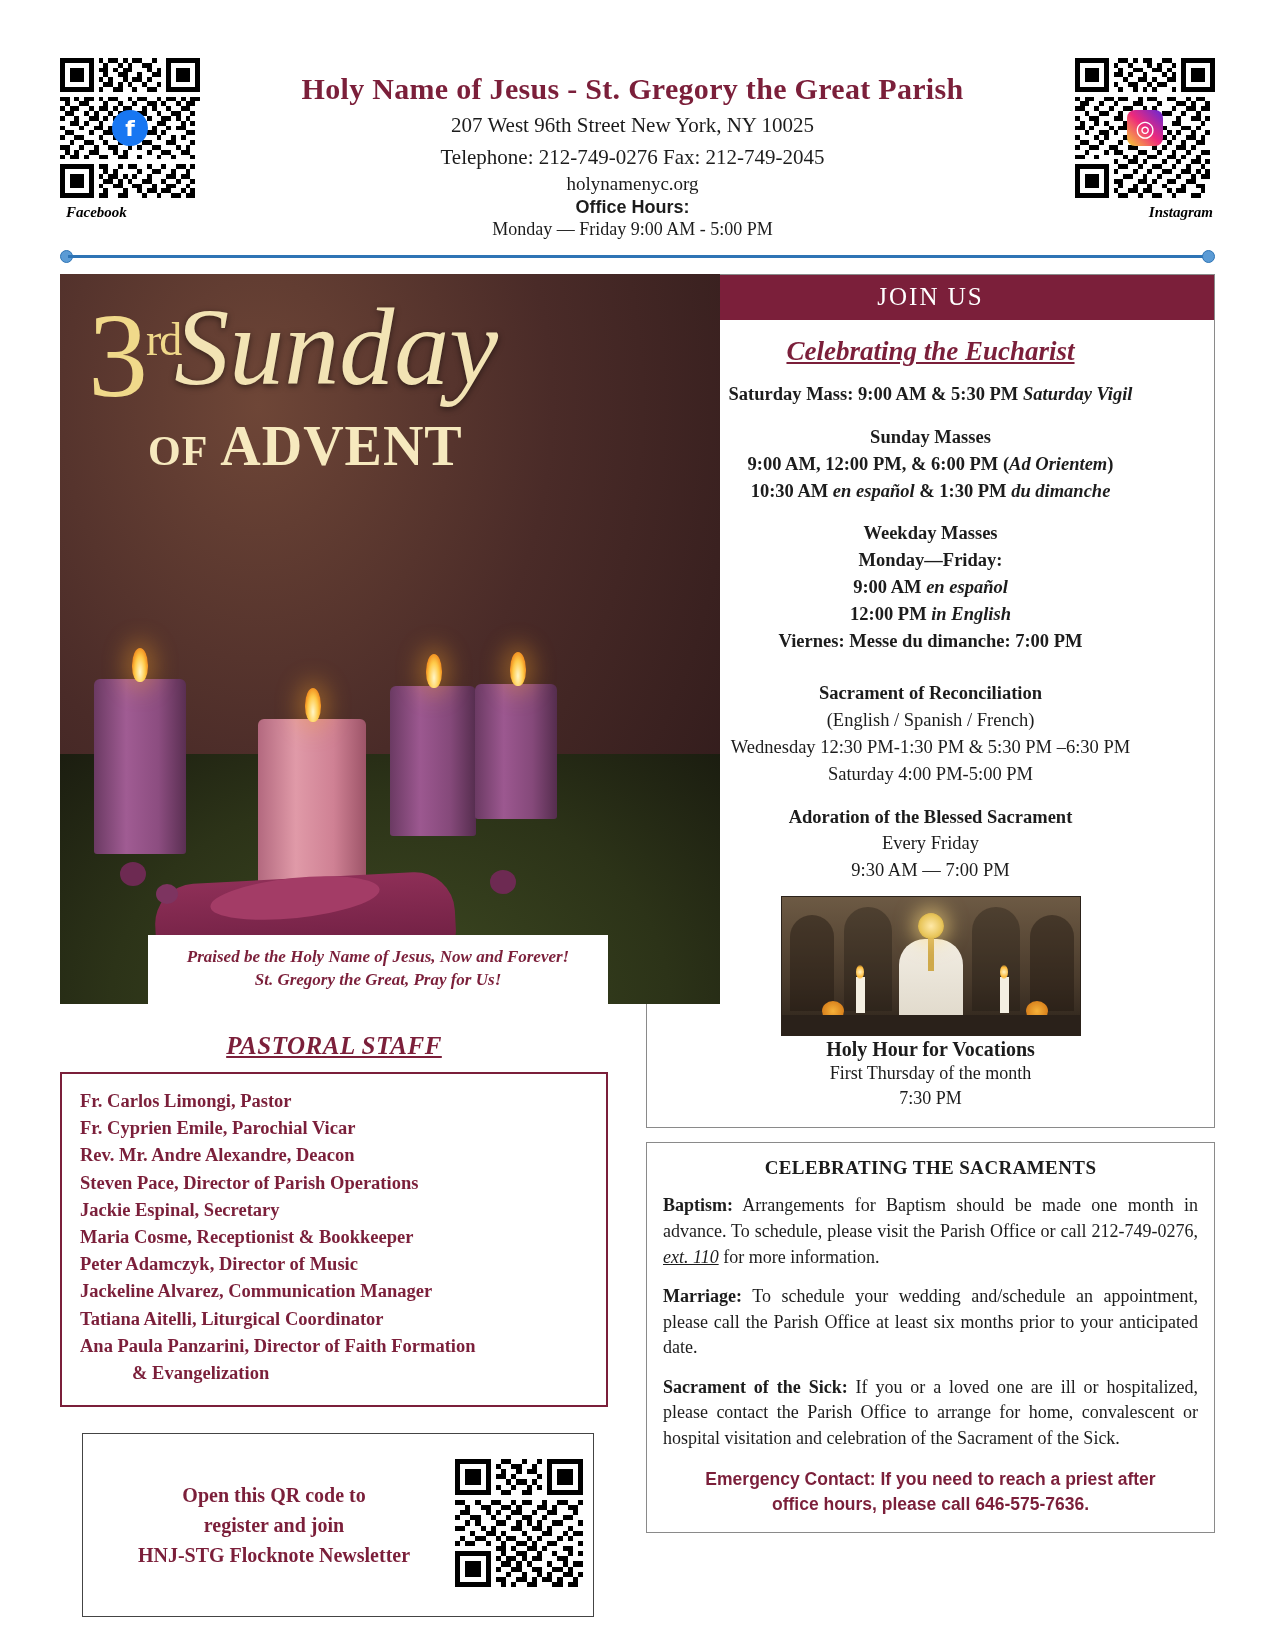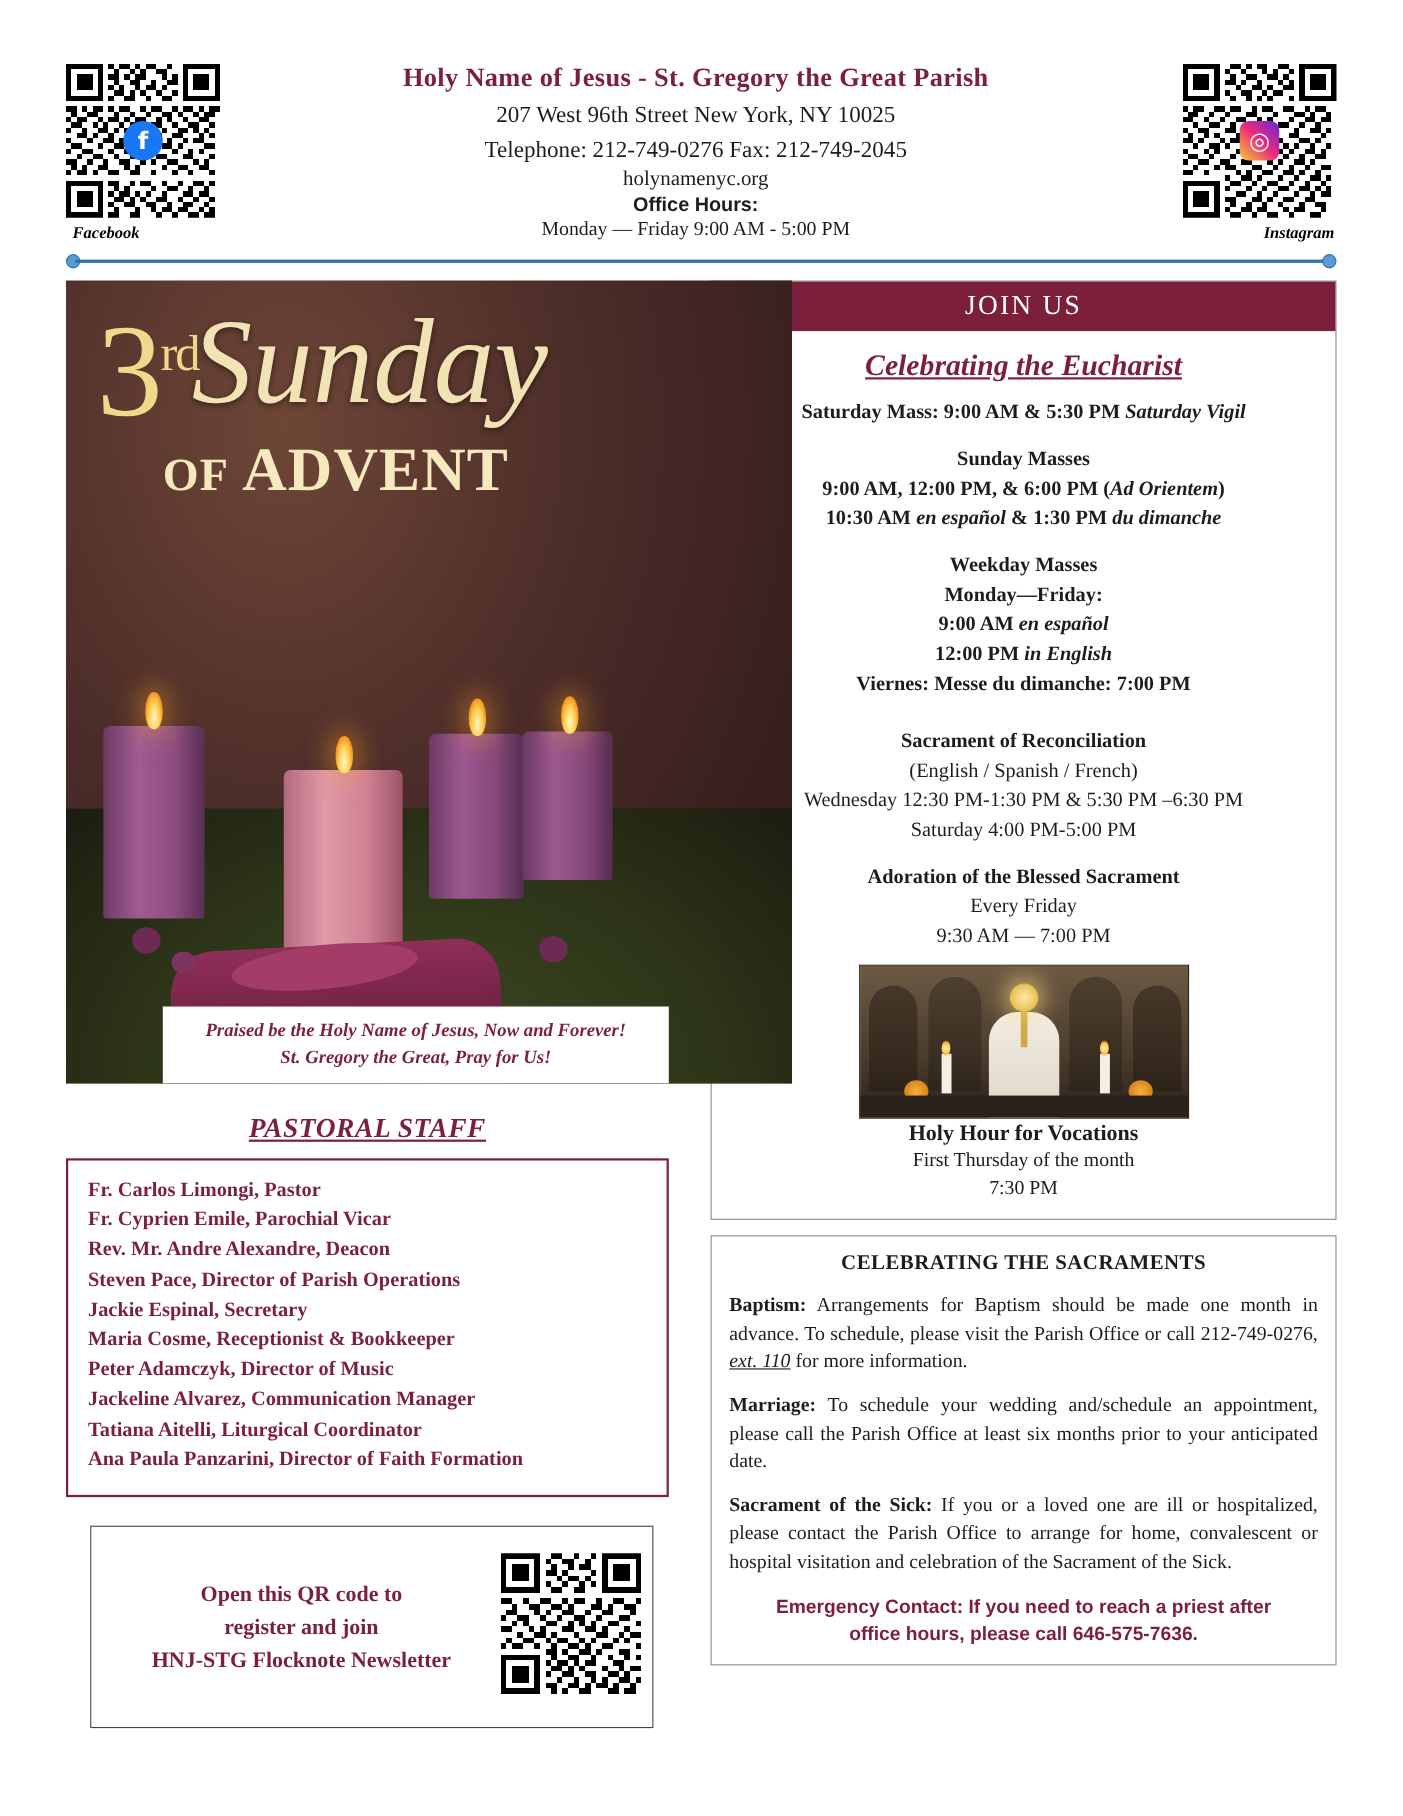--- a/index.html
+++ b/index.html
@@ -26,22 +26,22 @@
     color:#fff; font-size:22px; font-family:"DejaVu Sans", sans-serif; font-weight:bold;
   }
   .qr-badge.fb { background:#1877F2; border-radius:50%; }
   .qr-badge.ig { background:linear-gradient(45deg,#f9ce34,#ee2a7b,#6228d7); }
   .qr-caption { font-style:italic; font-weight:bold; font-size:15px; margin-top:6px; color:#000; }
   .qr-caption.left { text-align:left; padding-left:6px; }
   .qr-caption.right { text-align:right; padding-right:2px; }
 
   .head-center { flex:1; text-align:center; padding:0 6px; }
   .parish-name {
-    color:#7b1f3a; font-size:24px; font-weight:bold; letter-spacing:.3px;
-    font-family:"Liberation Serif", serif; line-height:1.15; 
+    color:#7b1f3a; font-size:30px; font-weight:bold; letter-spacing:.3px;
+    font-family:"Liberation Serif", serif; line-height:1.15; margin-top:14px;
   }
   .addr { font-size:21px; color:#1c1c1c; margin-top:5px; line-height:1.3; }
   .website { font-size:19px; color:#1c1c1c; margin-top:2px; }
   .office-hours-label { font-size:18px; font-weight:bold; color:#1c1c1c; margin-top:2px; font-family:"Liberation Sans", sans-serif;}
   .office-hours { font-size:18px; color:#1c1c1c; margin-top:1px; }
 
   
   .rule-wrap { position:relative; margin:10px 60px 0 60px; height:14px; }
   .rule { position:absolute; top:5px; left:8px; right:8px; height:3px; background:#2e74b5; }
   .dot { position:absolute; top:0px; width:13px; height:13px; border-radius:50%; background:#5b9bd5; border:1px solid #2e74b5;}
@@ -653,20 +653,21 @@
         <div class="staff-line">Fr. Carlos Limongi, Pastor</div>
         <div class="staff-line">Fr. Cyprien Emile, Parochial Vicar</div>
         <div class="staff-line">Rev. Mr. Andre Alexandre, Deacon</div>
         <div class="staff-line">Steven Pace, Director of Parish Operations</div>
         <div class="staff-line">Jackie Espinal, Secretary</div>
         <div class="staff-line">Maria Cosme, Receptionist &amp; Bookkeeper</div>
         <div class="staff-line">Peter Adamczyk, Director of Music</div>
         <div class="staff-line">Jackeline Alvarez, Communication Manager</div>
         <div class="staff-line">Tatiana Aitelli,  Liturgical Coordinator</div>
         <div class="staff-line">Ana Paula Panzarini, Director of Faith Formation</div>
+        <div class="staff-line indent">&amp; Evangelization</div>
       </div>
 
       <div class="flocknote">
         <div class="flock-text">
           <div>Open this QR code to</div>
           <div>register and join</div>
           <div>HNJ-STG  Flocknote Newsletter</div>
         </div>
         <div class="flock-qr">
           <svg width="128" height="128" viewBox="0 0 25 25" shape-rendering="crispEdges" aria-hidden="true">

